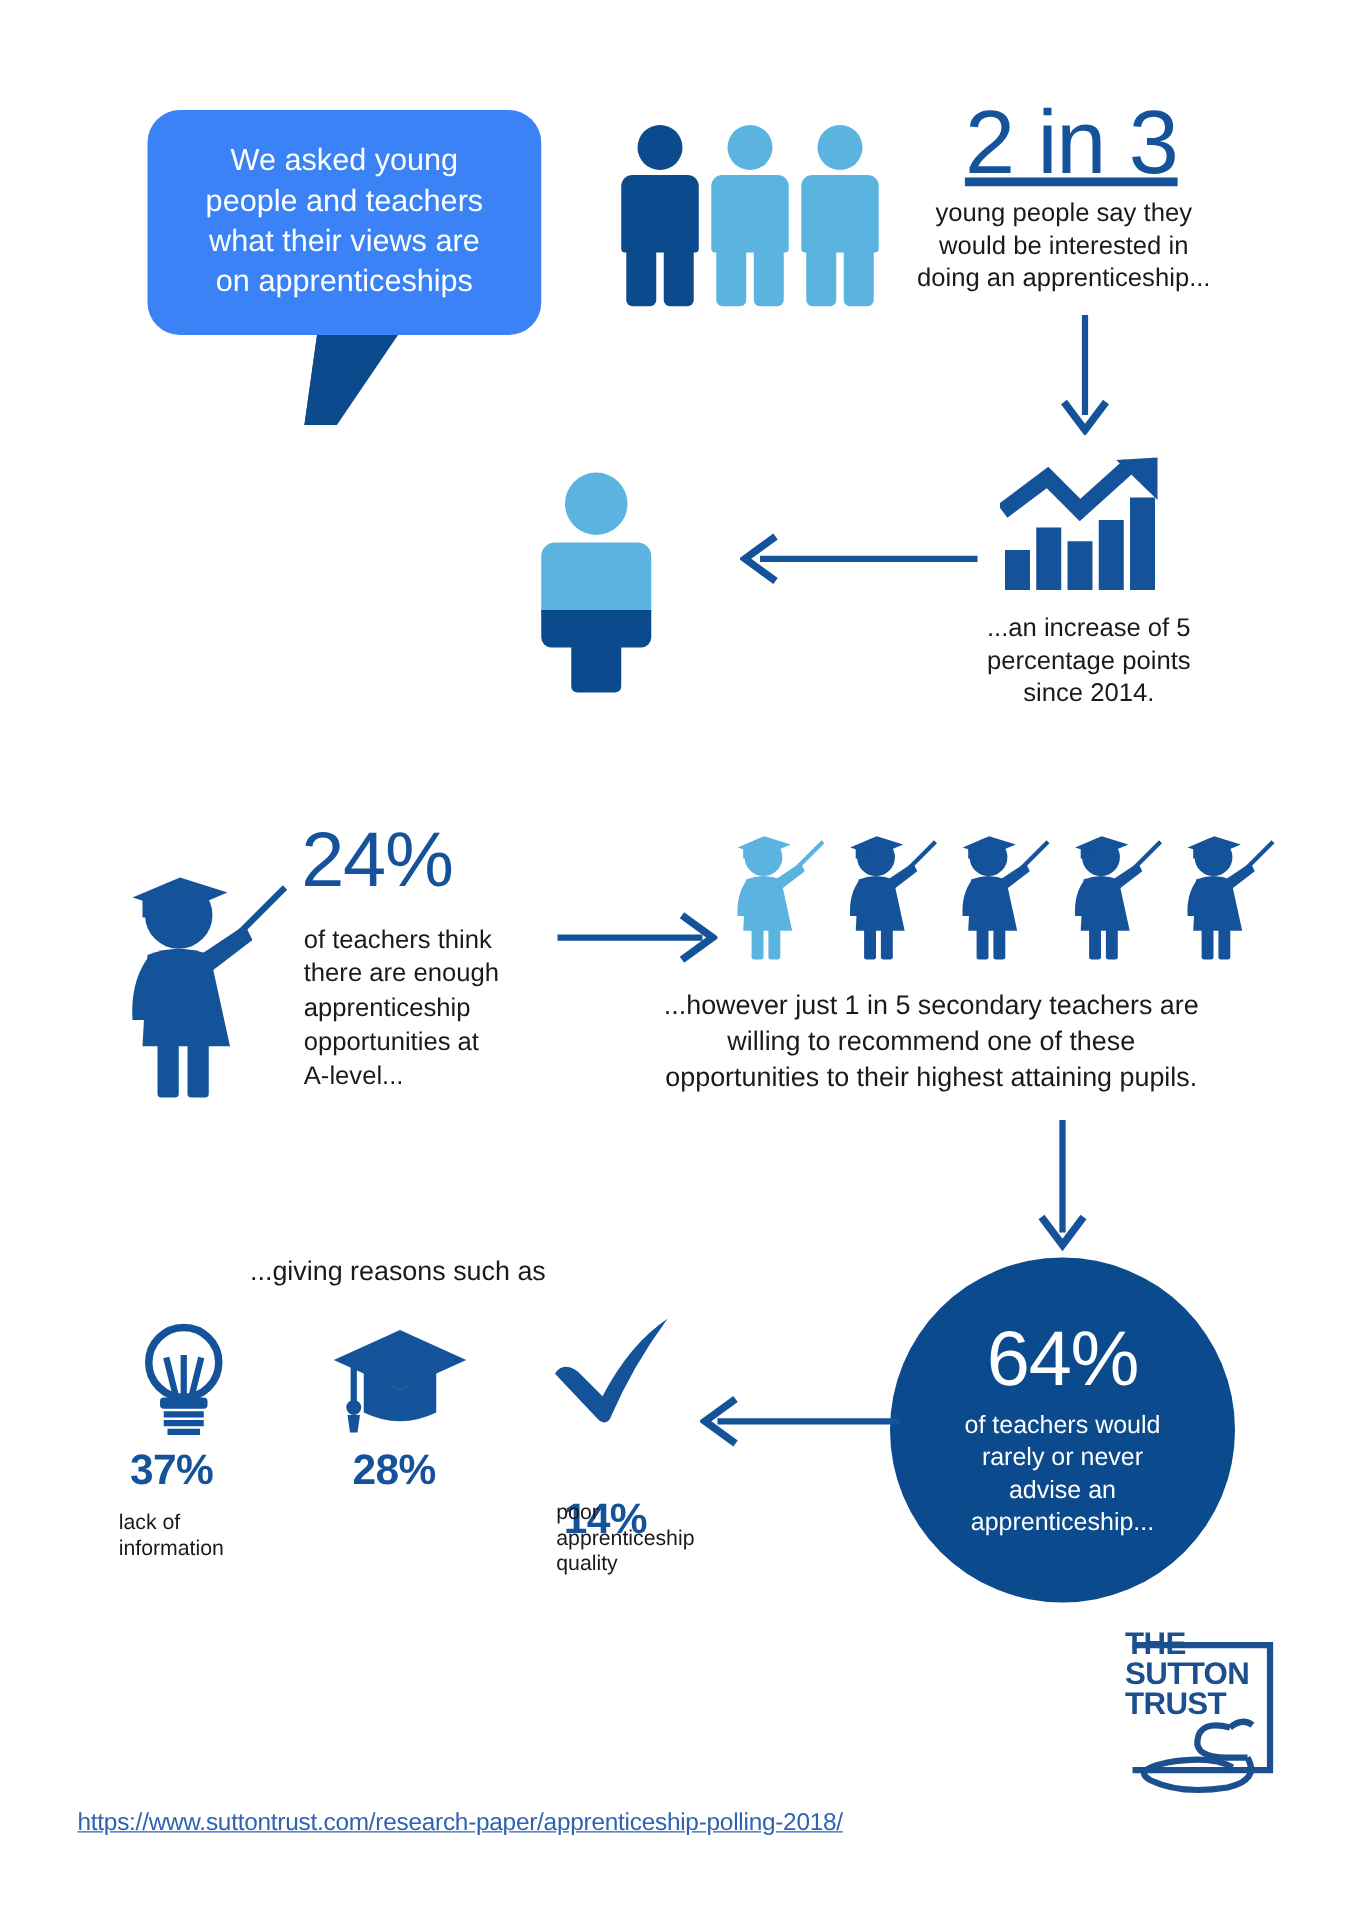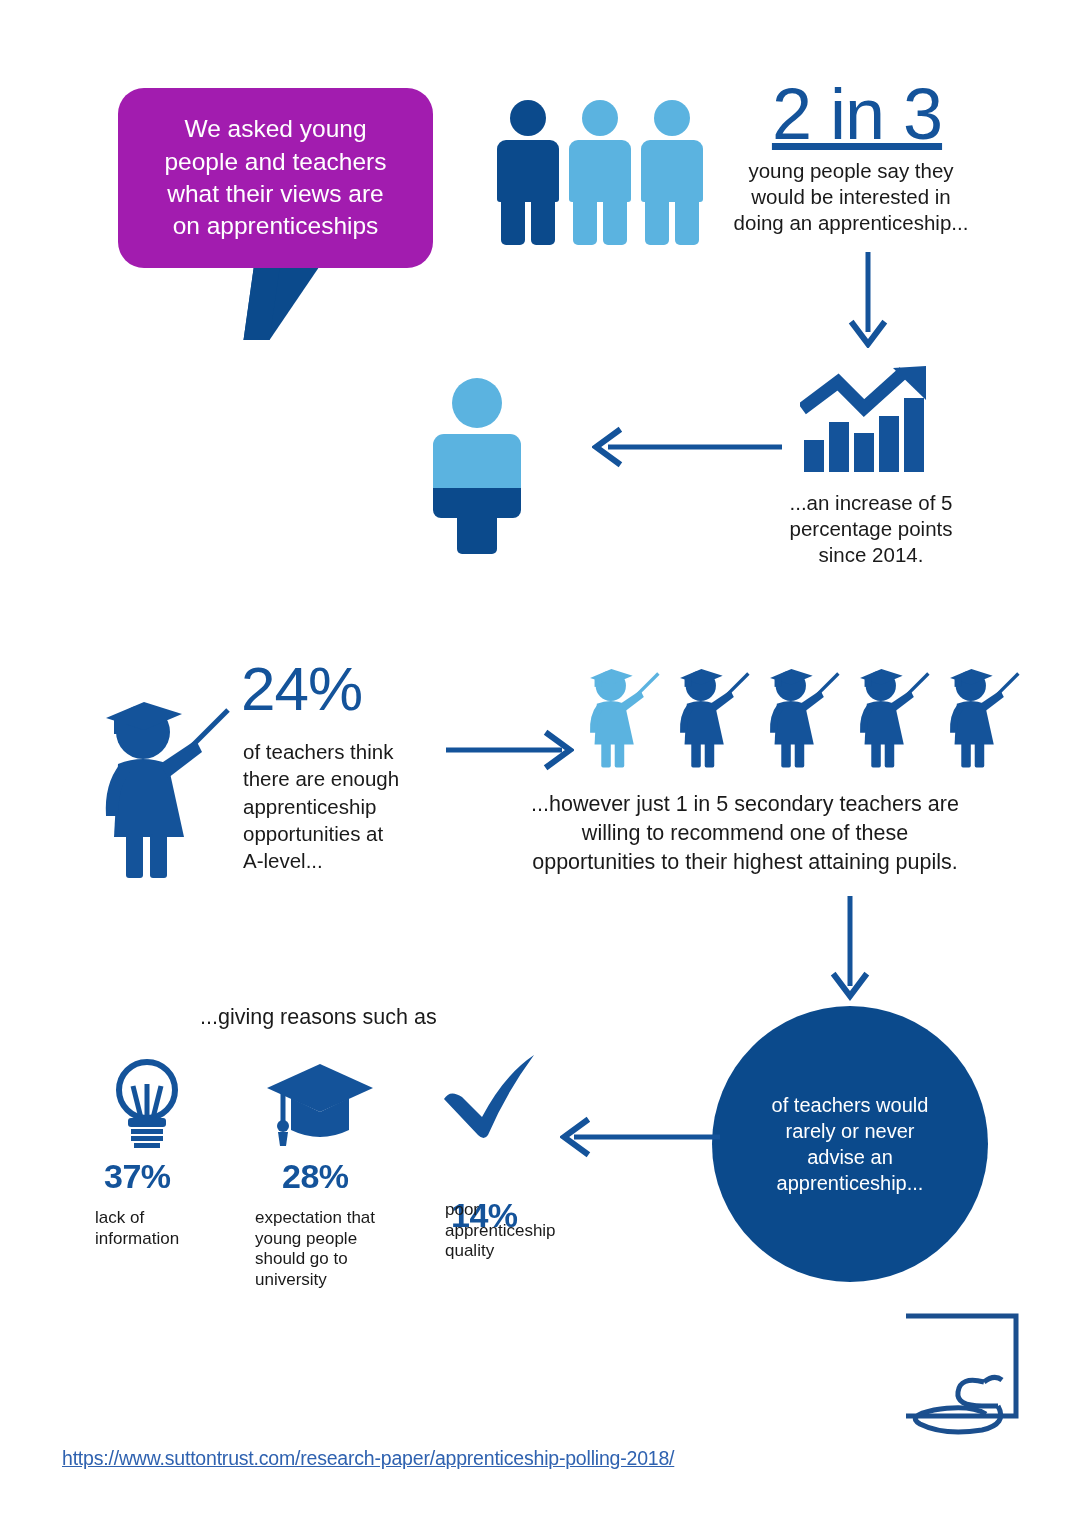--- a/index.html
+++ b/index.html
@@ -16,21 +16,21 @@
     height: 1536px;
     background: #ffffff;
     overflow: hidden;
   }
   .abs { position: absolute; }
 
   
   #speech-bubble {
     left: 118px; top: 88px;
     width: 315px; height: 180px;
-    background: #a21caf;
+    background: #3b82f6;
     border-radius: 26px;
     display: flex; align-items: center; justify-content: center;
   }
   #speech-bubble-text {
     color: #ffffff;
     font-size: 24.5px;
     line-height: 1.32;
     text-align: center;
     padding: 0 22px;
     white-space: pre-line;
@@ -299,20 +299,21 @@
 willing to recommend  one of these
 opportunities to their highest attaining pupils.</span>
   </div>
 
   <svg class="abs" style="left:827px; top:896px;" width="46" height="106" viewBox="0 0 46 106">
     <line x1="23" y1="0" x2="23" y2="90" stroke="#14539A" stroke-width="5"></line>
     <polyline points="8,80 23,100 38,80" fill="none" stroke="#14539A" stroke-width="6" stroke-linecap="square"></polyline>
   </svg>
 
   <div class="abs" id="circle-64">
+    <div id="circle-64-number">64%</div>
     <div id="circle-64-caption">of teachers would
 rarely or never
 advise an
 apprenticeship...</div>
   </div>
 
   <svg class="abs" style="left:560px; top:1115px;" width="160" height="44" viewBox="0 0 160 44">
     <line x1="14" y1="22" x2="160" y2="22" stroke="#14539A" stroke-width="5"></line>
     <polyline points="26,6 4,22 26,38" fill="none" stroke="#14539A" stroke-width="6" stroke-linecap="square"></polyline>
   </svg>
@@ -334,37 +335,38 @@
 information</div>
 
   <svg class="abs" style="left:265px; top:1060px;" width="110" height="88" viewBox="0 0 110 88">
     <polygon points="55,4 108,28 55,52 2,28" fill="#14539A"></polygon>
     <path d="M26 38 L26 70 Q55 84 84 70 L84 38 L55 52 Z" fill="#14539A"></path>
     <line x1="18" y1="28" x2="18" y2="62" stroke="#14539A" stroke-width="5"></line>
     <circle cx="18" cy="66" r="6" fill="#14539A"></circle>
     <polygon points="13,72 23,72 21,86 15,86" fill="#14539A"></polygon>
   </svg>
   <div class="abs reason-pct" style="left:282px; top:1157px;">28%</div>
-  <div class="abs reason-label" style="left:255px; top:1208px; width:165px;">expectation that
-young people
-should go to
-university</div>
 
   <svg class="abs" style="left:440px; top:1053px;" width="100" height="88" viewBox="0 0 100 88">
     <path d="M4 46 Q10 36 22 44 L42 64 Q64 22 94 2 Q66 40 48 82 Q44 88 38 82 Z" fill="#14539A"></path>
   </svg>
   <div class="abs reason-pct" style="left:451px; top:1196px;">14%</div>
   <div class="abs reason-label" style="left:445px; top:1200px; width:150px;">poor
 apprenticeship
 quality</div>
 
   <div class="abs" style="left:898px; top:1296px; width:130px; height:140px;">
     <svg width="130" height="140" viewBox="0 0 130 140">
       <path d="M8 20 L118 20 L118 120 L8 120" fill="none" stroke="#1B4F8E" stroke-width="5"></path>
       <path d="M86 86 Q62 80 60 96 Q58 110 84 110 L100 110" fill="none" stroke="#1B4F8E" stroke-width="5"></path>
       <path d="M100 110 Q110 128 84 134 Q46 140 22 128 Q8 120 36 114 Q72 108 88 118" fill="none" stroke="#1B4F8E" stroke-width="5"></path>
       <path d="M86 86 Q96 78 104 84" fill="none" stroke="#1B4F8E" stroke-width="5"></path>
     </svg>
+    <div style="position:absolute; left:2px; top:8px; color:#1B4F8E; font-weight:700; font-size:25px; line-height:0.95; letter-spacing:-0.5px;">
+      <div>THE</div>
+      <div>SUTTON</div>
+      <div>TRUST</div>
+    </div>
   </div>
 
   <a class="abs" id="source-url" href="#">https://www.suttontrust.com/research-paper/apprenticeship-polling-2018/</a>
 
 </div>
 
 </body></html>

